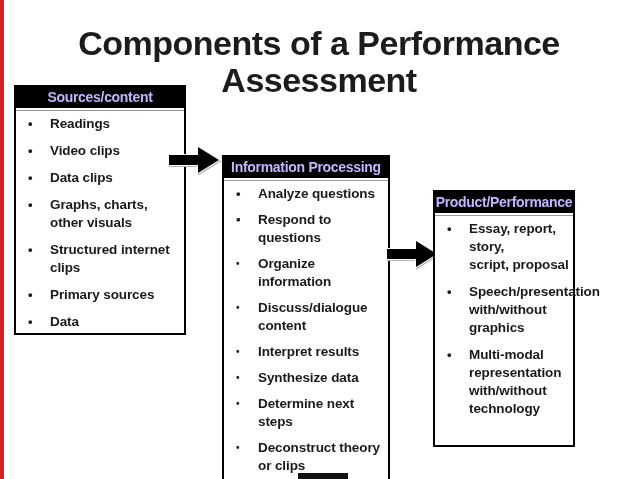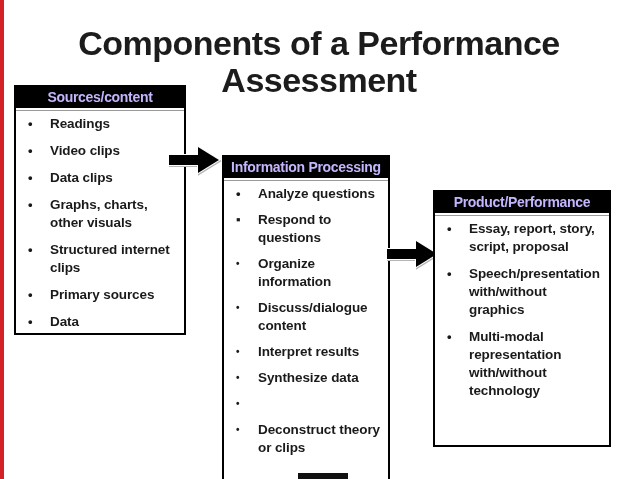--- a/index.html
+++ b/index.html
@@ -13,21 +13,21 @@
     letter-spacing:-0.5px; white-space:pre-line; color:#1c1c1c;
   }
   .edge-strip { position:absolute; left:0; top:0; width:4px; height:479px; }
   .bottom-mark { position:absolute; left:298px; top:473px; width:50px; height:6px; }
   .box {
     position:absolute; background:#ffffff; border:2px solid #000;
     box-sizing:border-box;
   }
   .box-1 { left:14px;  top:85px;  width:172px; height:250px; }
   .box-2 { left:222px; top:155px; width:168px; height:332px; border-bottom:none; }
-  .box-3 { left:433px; top:190px; width:178px; height:257px; }
+  .box-3 { left:433px; top:190px; width:142px; height:257px; }
   .hdr {
     background:#000; color:#c4b5fd; font-weight:bold; text-align:center;
     font-size:14px; height:21px; line-height:21px; letter-spacing:-0.3px;
     border-bottom:2px solid #fff; box-shadow:0 1px 0 #9a9a9a;
   }
   .list { padding:5px 3px 0 8px; }
   .row {
     display:flex; align-items:flex-start;
     font-size:13.5px; font-weight:bold; line-height:18px; letter-spacing:-0.1px;
   }
@@ -119,20 +119,22 @@
       <div class="row sm">
         <span class="bullet">•</span>
         <span class="txt">Interpret results</span>
       </div>
       <div class="row sm">
         <span class="bullet">•</span>
         <span class="txt">Synthesize data</span>
       </div>
       <div class="row sm">
         <span class="bullet">•</span>
+        <span class="txt">Determine next
+steps</span>
       </div>
       <div class="row sm">
         <span class="bullet">•</span>
         <span class="txt">Deconstruct theory
 or clips</span>
       </div>
     </div>
   </div>
 
   <div class="arrow arrow-2">

